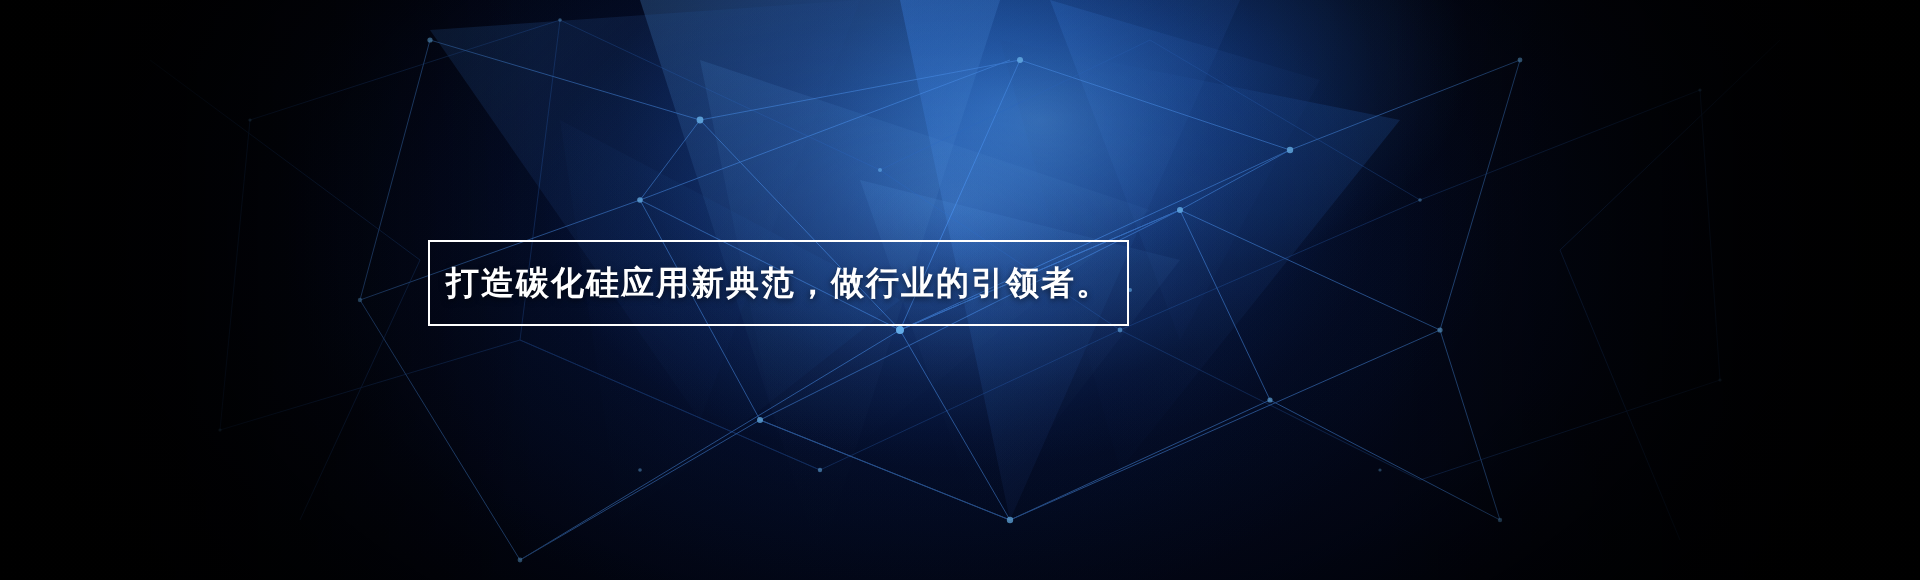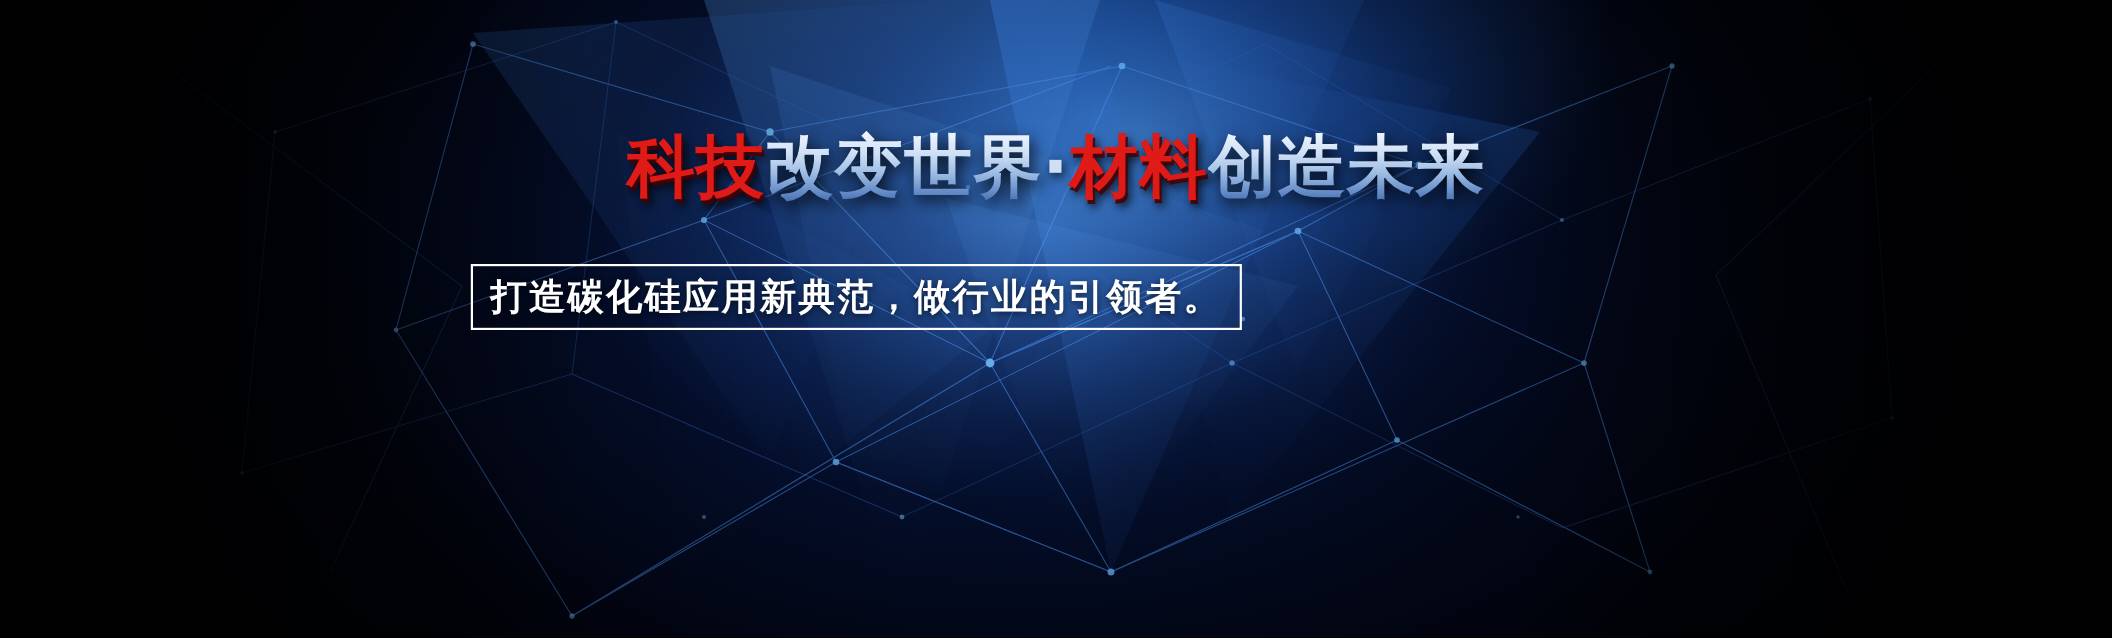--- a/index.html
+++ b/index.html
@@ -102,21 +102,21 @@
     letter-spacing: 0.6px;
     white-space: pre;
     text-shadow: 0 1px 4px rgba(0,0,0,0.75);
   }
 
   .tagline-box {
     position: absolute;
     left: 428px;
     top: 240px;
     width: 701px;
-    height: 60px;
+    height: 86px;
     border: 2px solid #ffffff;
     box-sizing: border-box;
     display: flex;
     align-items: center;
     justify-content: center;
   }
   .tagline-text {
     color: #ffffff;
     font-family: "DejaVu Sans", "Liberation Sans", sans-serif;
     font-weight: bold;
@@ -223,23 +223,20 @@
       <circle cx="1130" cy="290" r="2" opacity="0.6"></circle>
       <circle cx="640" cy="470" r="1.8" opacity="0.5"></circle>
       <circle cx="1380" cy="470" r="1.6" opacity="0.4"></circle>
     </g>
   </svg>
 
   <div class="bg-vignette"></div>
 
   <div class="content">
 
-    <div class="headline">
-      <span class="seg seg-red">科技</span><span class="seg seg-silver">改变世界</span><span class="seg seg-dot">·</span><span class="seg seg-red">材料</span><span class="seg seg-silver">创造未来</span>
-    </div>
 
 
     <div class="tagline-box">
       <span class="tagline-text">打造碳化硅应用新典范，做行业的引领者。</span>
     </div>
 
   </div>
 </div>
 
 </body></html>

